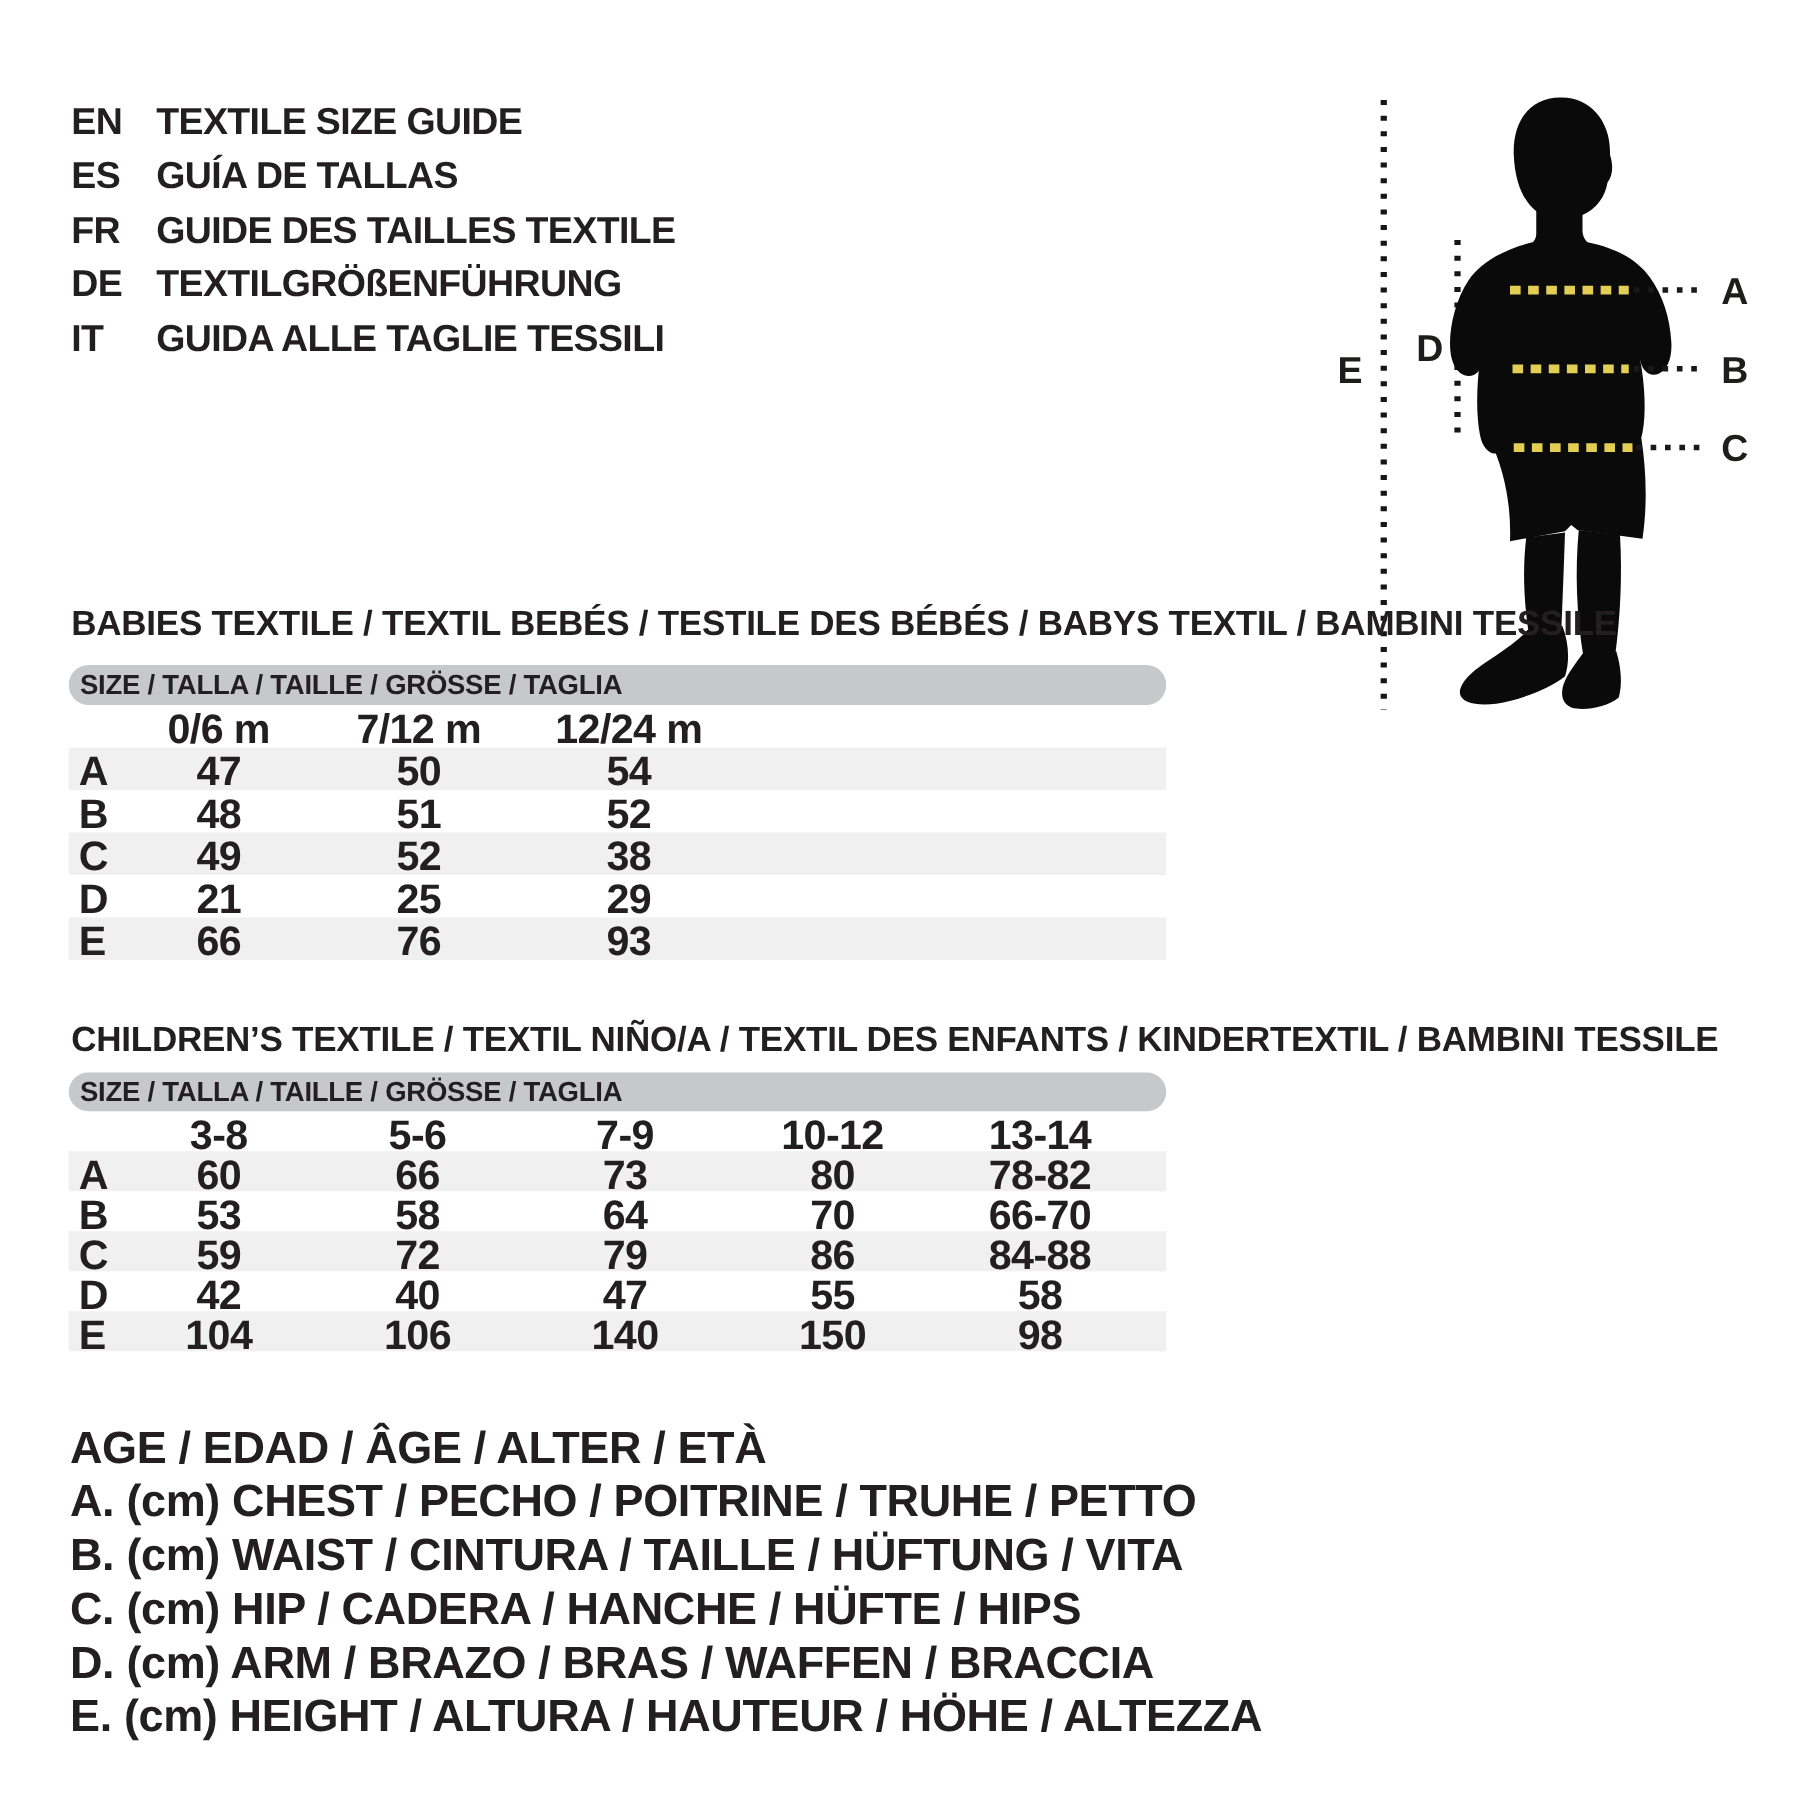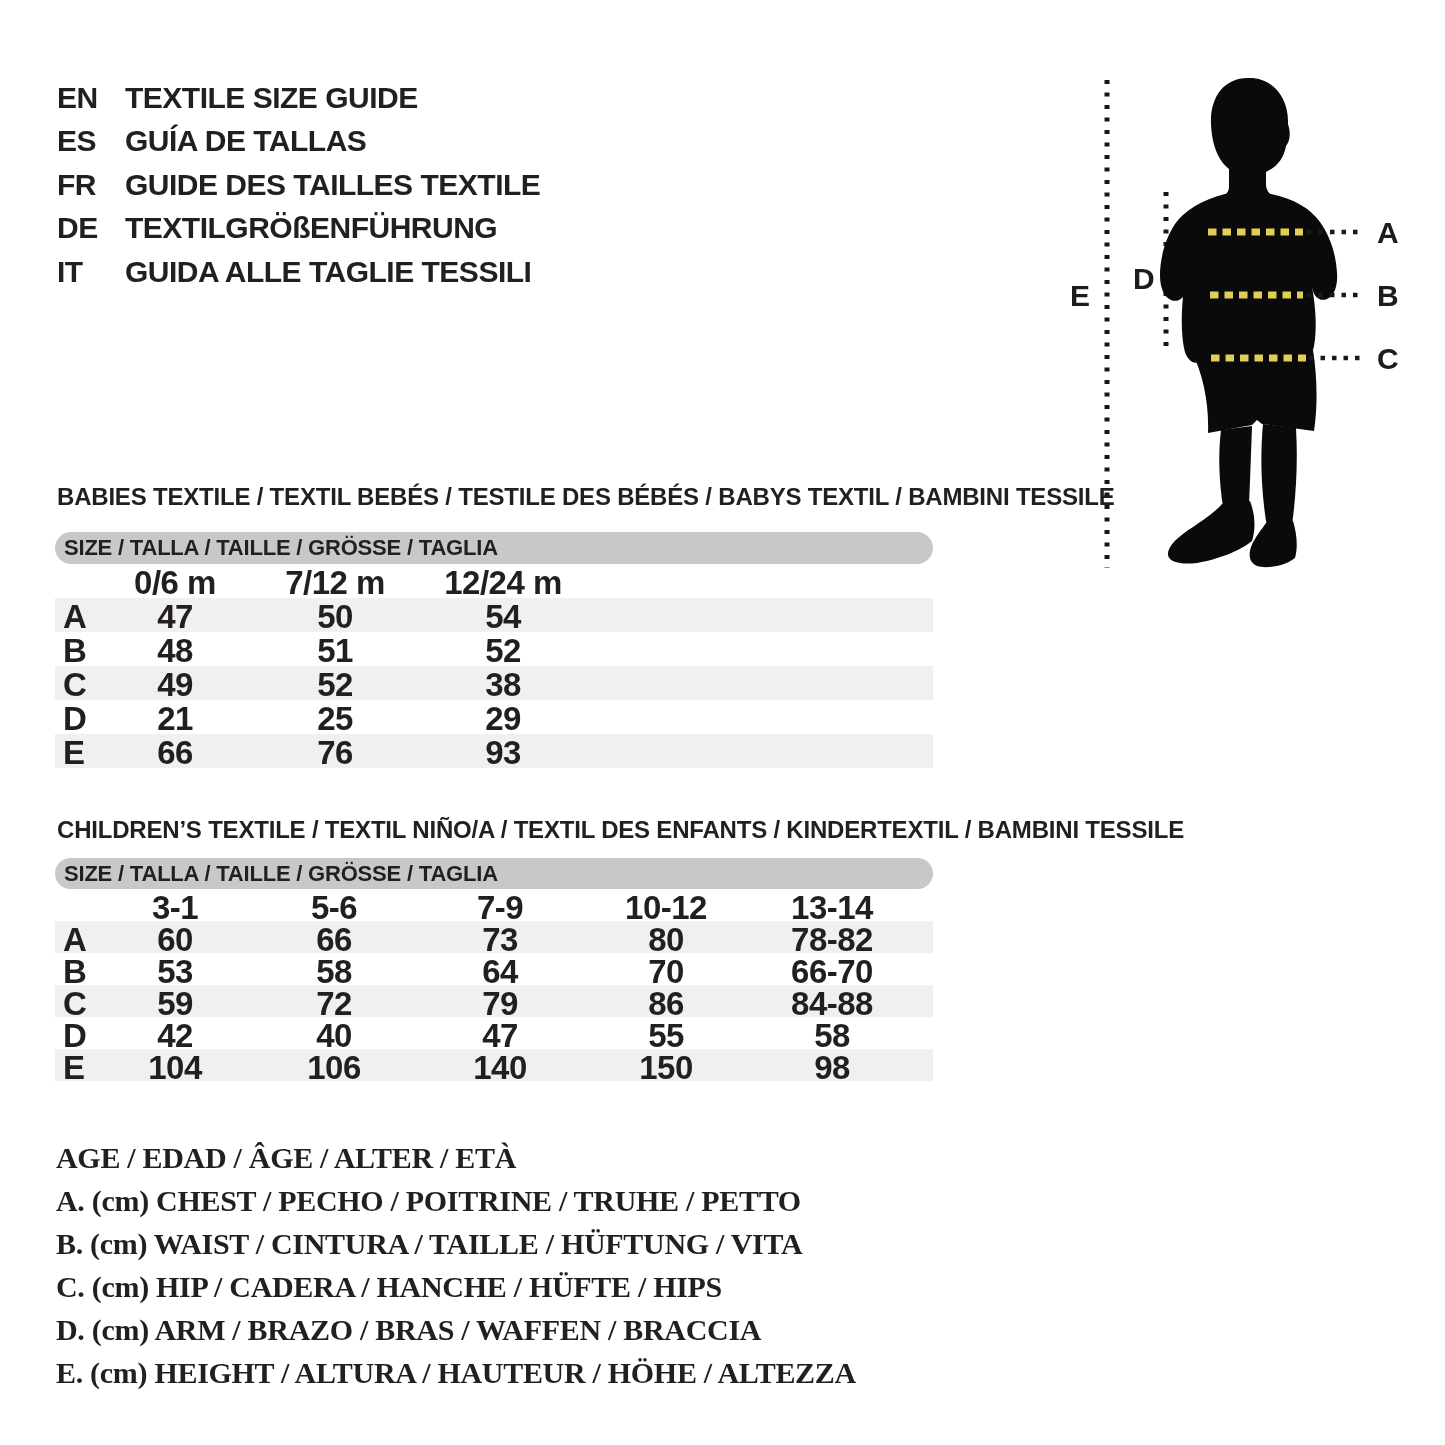--- a/index.html
+++ b/index.html
@@ -5,37 +5,37 @@
   html,body{margin:0;padding:0;background:#ffffff;}
   .page{
     position:relative;width:1445px;height:1445px;background:#ffffff;overflow:hidden;
     font-family:"Liberation Sans",sans-serif;color:#231f20;
   }
   
   .lang-block{position:absolute;left:57px;top:76px;}
   .lang-row{display:flex;align-items:center;height:43.5px;font-size:30px;font-weight:bold;letter-spacing:-0.5px;}
   .lang-code{width:68px;flex:0 0 68px;}
   
-  .section-title{position:absolute;left:57px;font-size:24px;font-weight:bold;letter-spacing:-0.2px;white-space:nowrap;text-align:right;}
+  .section-title{position:absolute;left:57px;font-size:28px;font-weight:bold;letter-spacing:-0.2px;white-space:nowrap;text-align:right;}
   .babies-title{top:483px;}
   .children-title{top:816px;}
   
   .sizetable{position:absolute;left:55px;width:878px;}
   .babies-table{top:532px;}
   .children-table{top:858px;}
   .size-bar{height:32px;background:#c7c8ca;display:flex;align-items:center;padding-left:9px;box-sizing:border-box;font-size:22px;font-weight:bold;letter-spacing:-0.2px;border-radius:16px;}
   .children-table .size-bar{height:31px;}
   .trow{display:grid;align-items:center;font-size:33px;font-weight:bold;letter-spacing:-0.5px;}
   .babies-table .trow{grid-template-columns:44px 152px 168px 168px 1fr;height:34px;}
   .children-table .trow{grid-template-columns:44px 152px 166px 166px 166px 166px 1fr;height:32px;}
   .trow .lbl{padding-left:8px;text-align:left;}
   .trow .val{text-align:center;}
   .shade{background:#f0f0f1;}
   
-  .legend{position:absolute;left:56px;top:1136px;font-size:30px;font-weight:bold;letter-spacing:-0.3px;line-height:43px;font-family:Liberation Serif, serif;}
+  .legend{position:absolute;left:56px;top:1136px;font-size:36px;font-weight:bold;letter-spacing:-0.3px;line-height:43px;}
   
   .figure-svg{position:absolute;left:1050px;top:58px;width:395px;height:545px;}
   .figure-svg text{font-family:"Liberation Sans",sans-serif;font-size:30px;font-weight:bold;fill:#1d1d1b;}
 </style>
 </head>
 <body>
 
 <div class="page">
 
   <div class="lang-block">
@@ -139,21 +139,21 @@
       <span></span>
     </div>
   </div>
 
   <div class="section-title children-title">CHILDREN’S TEXTILE / TEXTIL NIÑO/A / TEXTIL DES ENFANTS / KINDERTEXTIL / BAMBINI TESSILE</div>
 
   <div class="sizetable children-table">
     <div class="size-bar">SIZE / TALLA / TAILLE / GRÖSSE / TAGLIA</div>
     <div class="trow">
       <span class="lbl"></span>
-      <span class="val">3-1</span>
+      <span class="val">3-8</span>
       <span class="val">5-6</span>
       <span class="val">7-9</span>
       <span class="val">10-12</span>
       <span class="val">13-14</span>
       <span></span>
     </div>
     <div class="trow shade">
       <span class="lbl">A</span>
       <span class="val">60</span>
       <span class="val">66</span>

